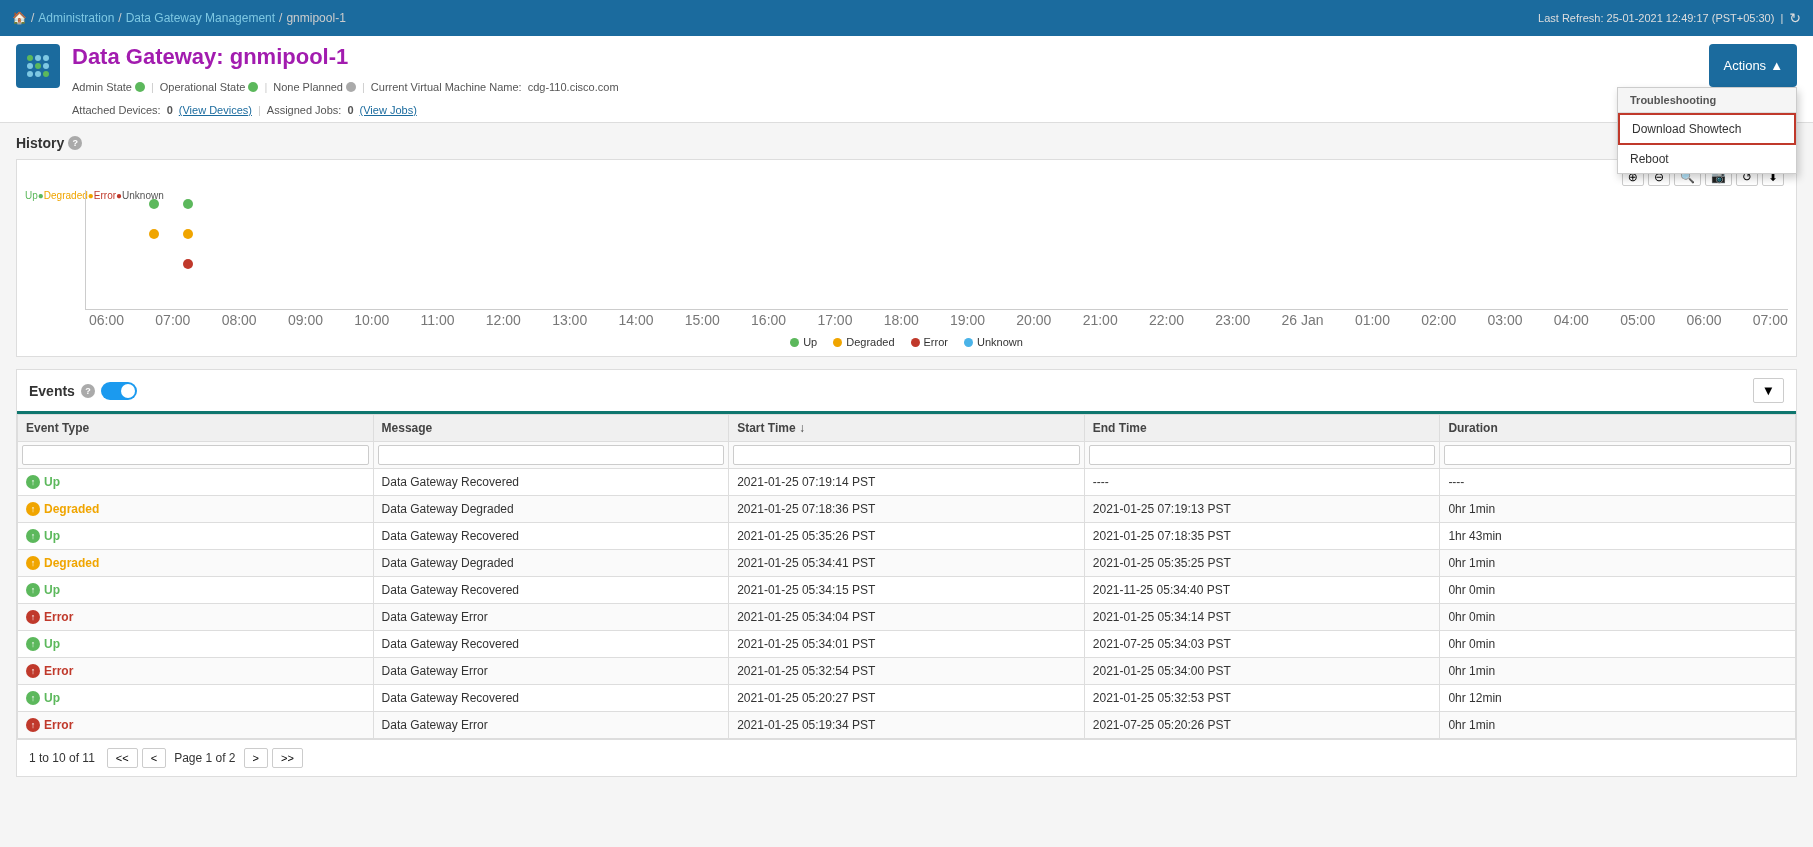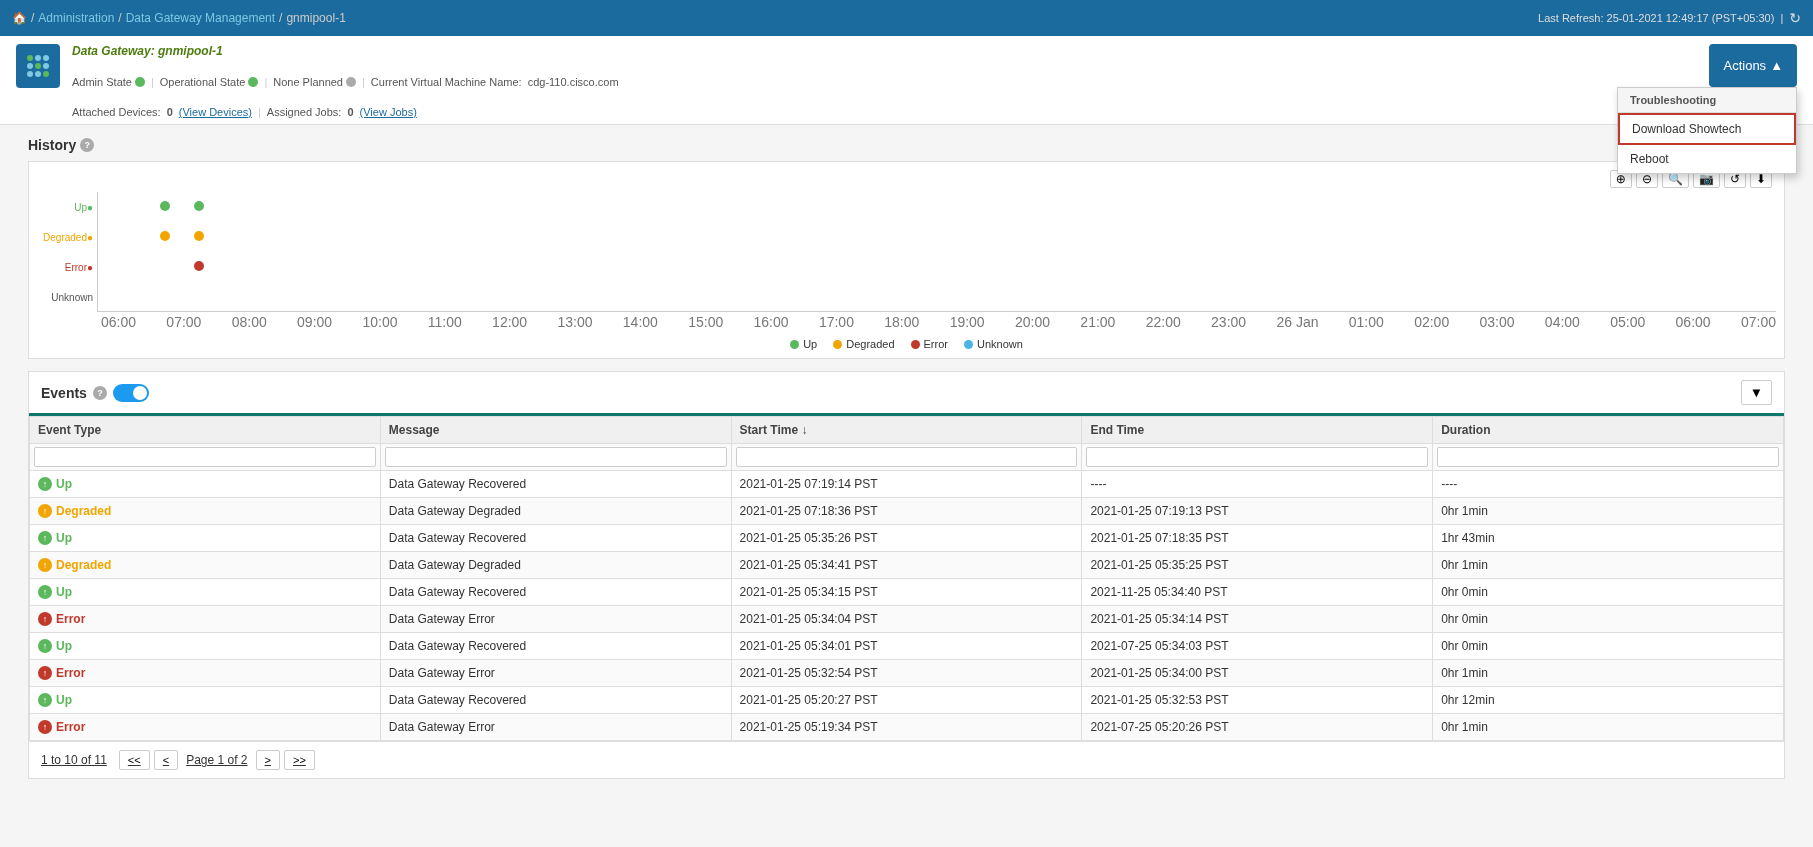--- a/index.html
+++ b/index.html
@@ -34,22 +34,22 @@
     .gateway-icon {
       width: 44px; height: 44px;
       background: #1b6b9e;
       border-radius: 4px;
       display: flex; align-items: center; justify-content: center;
       flex-direction: column; gap: 2px;
     }
     .gateway-icon .dot-row { display: flex; gap: 2px; }
     .gateway-icon .dot { width: 6px; height: 6px; background: #7ec8e3; border-radius: 50%; }
     .gateway-icon .dot.green { background: #5cb85c; }
-    .gateway-info h1 { font-size: 12px; font-weight: bold; color: #4d7c0f; font-style: italic; }
-    .gateway-meta { font-size: 11px; color: #555; margin-top: 18px; display: flex; align-items: center; gap: 6px; flex-wrap: wrap; }
+    .gateway-info h1 { font-size: 22px; font-weight: bold; color: #a21caf; }
+    .gateway-meta { font-size: 11px; color: #555; margin-top: 11px; display: flex; align-items: center; gap: 6px; flex-wrap: wrap; }
     .gateway-meta .status-item { display: flex; align-items: center; gap: 3px; }
     .status-dot { width: 10px; height: 10px; border-radius: 50%; display: inline-block; }
     .status-dot.green { background: #5cb85c; }
     .status-dot.gray { background: #aaa; }
     .separator { color: #ccc; }
     .link-blue { color: #1b6b9e; cursor: pointer; text-decoration: underline; text-align: right; }
 
     
     .actions-btn {
       background: #1b6b9e;
@@ -86,21 +86,21 @@
       font-size: 12px;
       color: #333;
     }
     .actions-dropdown .dropdown-item.highlighted {
       border: 2px solid #c0392b;
       color: #333;
       background: white;
     }
 
     
-    .main-content { padding: 12px 28px; }
+    .main-content { padding: 12px 16px; }
 
     
     .section-header {
       display: flex; align-items: center; justify-content: space-between;
       margin-bottom: 8px;
     }
     .section-title { font-size: 14px; font-weight: bold; color: #333; display: flex; align-items: center; gap: 4px; }
     .help-icon { width: 14px; height: 14px; background: #aaa; color: white; border-radius: 50%; display: inline-flex; align-items: center; justify-content: center; font-size: 9px; cursor: pointer; }
     .events-count { font-size: 12px; color: #555; }
 
@@ -113,21 +113,21 @@
     }
 
     
     .chart-area {
       display: flex;
       align-items: stretch;
       height: 120px;
       position: relative;
     }
     .chart-y-labels {
-      display: flex; flex-direction: column; justify-content: space-around;
+      display: flex; flex-direction: row; justify-content: space-around;
       width: 60px; font-size: 10px; color: #555; padding-right: 4px;
       text-align: right;
     }
     .chart-plot {
       flex: 1;
       position: relative;
       border-left: 1px solid #ccc;
       border-bottom: 1px solid #ccc;
     }
     
@@ -198,21 +198,21 @@
     .event-icon.degraded { background: #f0a500; }
     .event-icon.error { background: #c0392b; }
     .event-text-up { color: #5cb85c; font-weight: bold; }
     .event-text-degraded { color: #f0a500; font-weight: bold; }
     .event-text-error { color: #c0392b; font-weight: bold; }
 
     
     .pagination {
       padding: 8px 12px;
       display: flex; align-items: center; gap: 4px;
-      border-top: 1px solid #ddd; font-size: 12px; text-decoration: underline;
+      border-top: 1px solid #ddd; font-size: 12px;
     }
     .pagination span { margin-right: 8px; }
     .pagination button {
       border: 1px solid #ccc; background: white; padding: 3px 8px; cursor: pointer;
       border-radius: 2px; font-size: 11px;
     }
     .pagination button:disabled { color: #aaa; cursor: default; }
     .pagination .page-info { margin: 0 4px; }
 
     .actions-wrapper { position: relative; }

